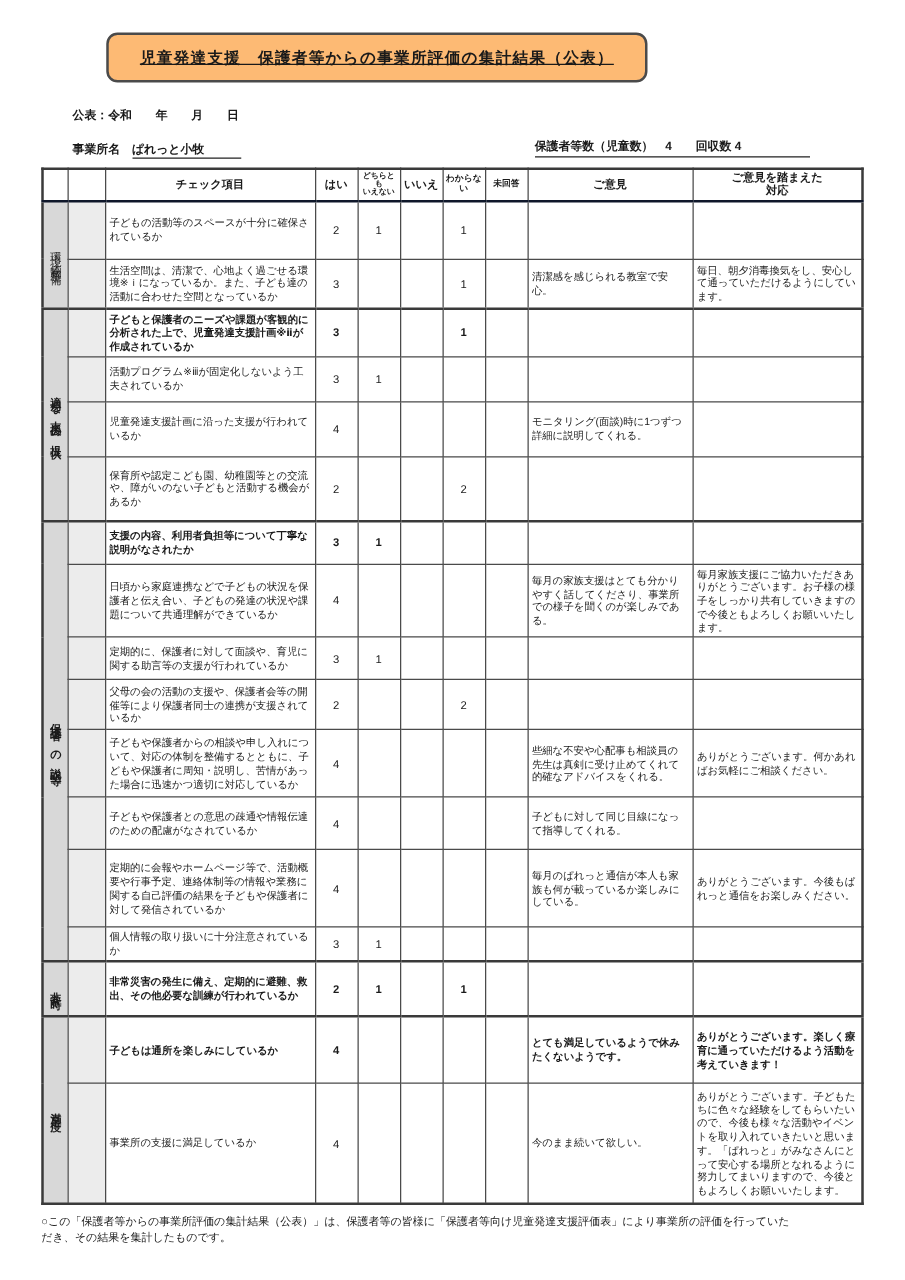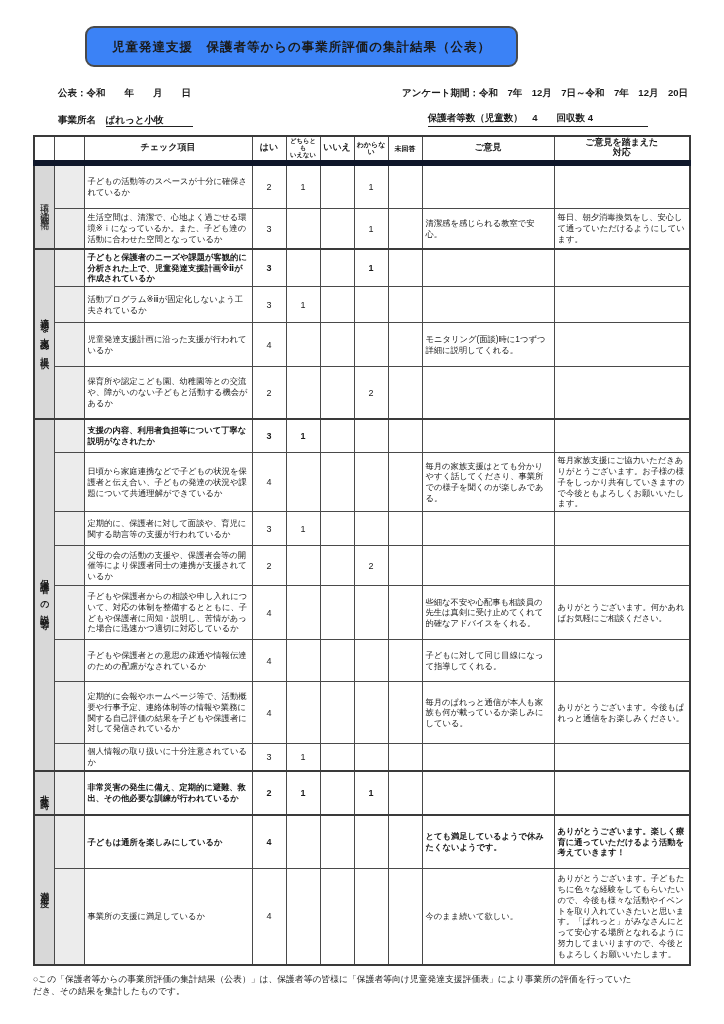--- a/index.html
+++ b/index.html
@@ -5,43 +5,43 @@
   html,body{margin:0;padding:0;}
   body{
     width:724px;height:1024px;background:#ffffff;color:#1a1a1a;
     font-family:"Liberation Sans","DejaVu Sans",sans-serif;
     -webkit-font-smoothing:antialiased;
   }
   .page{padding:26px 34px 0 33px;box-sizing:border-box;}
   .title-box{
     margin-left:52px;width:433px;box-sizing:border-box;
     border:2px solid #4a4a4a;border-radius:9px;
-    background:#3b82f6;
-    text-align:center;padding:9px 4px;
+    background:#fdba74;
+    text-align:center;padding:9px 4px;text-decoration:underline;
   }
   .title-box span{font-size:12.5px;font-weight:bold;letter-spacing:1px;}
   .meta1{display:flex;justify-content:space-between;margin:20px 2px 0 25px;
     font-size:9.5px;font-weight:bold;}
   .meta2{display:flex;justify-content:space-between;margin:12px 2px 8px 25px;
     font-size:9.5px;font-weight:bold;align-items:flex-end;}
   .u-office{border-bottom:1px solid #222;padding-right:30px;padding-bottom:1px;}
   .u-counts{border-bottom:1px solid #222;padding-right:55px;padding-bottom:1px;margin-right:40px;}
   table{border-collapse:collapse;table-layout:fixed;width:656px;
     border:2px solid #3a3a3a;}
   col.c-grp{width:20px;} col.c-num{width:30px;} col.c-item{width:168px;}
   col.c-n1{width:34px;} col.c-n2{width:34px;} col.c-n3{width:34px;}
   col.c-n4{width:34px;} col.c-n5{width:34px;}
   col.c-op{width:132px;} col.c-rs{width:136px;}
   th,td{border:1px solid #4a4a4a;vertical-align:middle;box-sizing:border-box;}
   thead tr{height:26px;}
   thead th{background:#ffffff;font-weight:bold;font-size:9px;text-align:center;
     white-space:pre-line;line-height:1.1;padding:1px;}
   th.h-sm{font-size:6.3px;}
   th.h-md{font-size:7px;}
-  thead tr th{border-bottom:6px solid #0f172a;}
+  thead tr th{border-bottom:2px solid #0f172a;}
   td.group{
     background:#d8d8d8;writing-mode:vertical-rl;text-orientation:upright;
     font-size:9px;letter-spacing:3px;text-align:center;padding:3px 0;line-height:1;
   }
   td.num{background:#ececec;text-align:center;font-size:9px;}
   td.item{font-size:8.3px;line-height:1.3;padding:2px 3px;text-align:left;}
   td.cnt{text-align:center;font-size:9px;}
   td.op,td.rs{font-size:8.3px;line-height:1.3;padding:2px 3px;text-align:left;vertical-align:middle;}
   tbody tr:nth-child(1){height:46px;padding-left:11px;}
   tbody tr:nth-child(2){height:40px;border-radius:14px;}
@@ -67,21 +67,20 @@
 <body>
 
 <div class="page">
 
   <div class="title-box">
     <span>児童発達支援　保護者等からの事業所評価の集計結果（公表）</span>
   </div>
 
   <div class="meta1">
     <span>公表：令和　　年　　月　　日</span>
-    <span>アンケート期間：令和　7年　12月　7日～令和　7年　12月　20日</span>
   </div>
 
   <div class="meta2">
     <span><span>事業所名</span>　<span class="u-office">ぱれっと小牧</span></span>
     <span class="u-counts"><span>保護者等数（児童数）　4</span>　　<span>回収数 4</span></span>
   </div>
 
   <table>
     <colgroup>
       <col class="c-grp">

